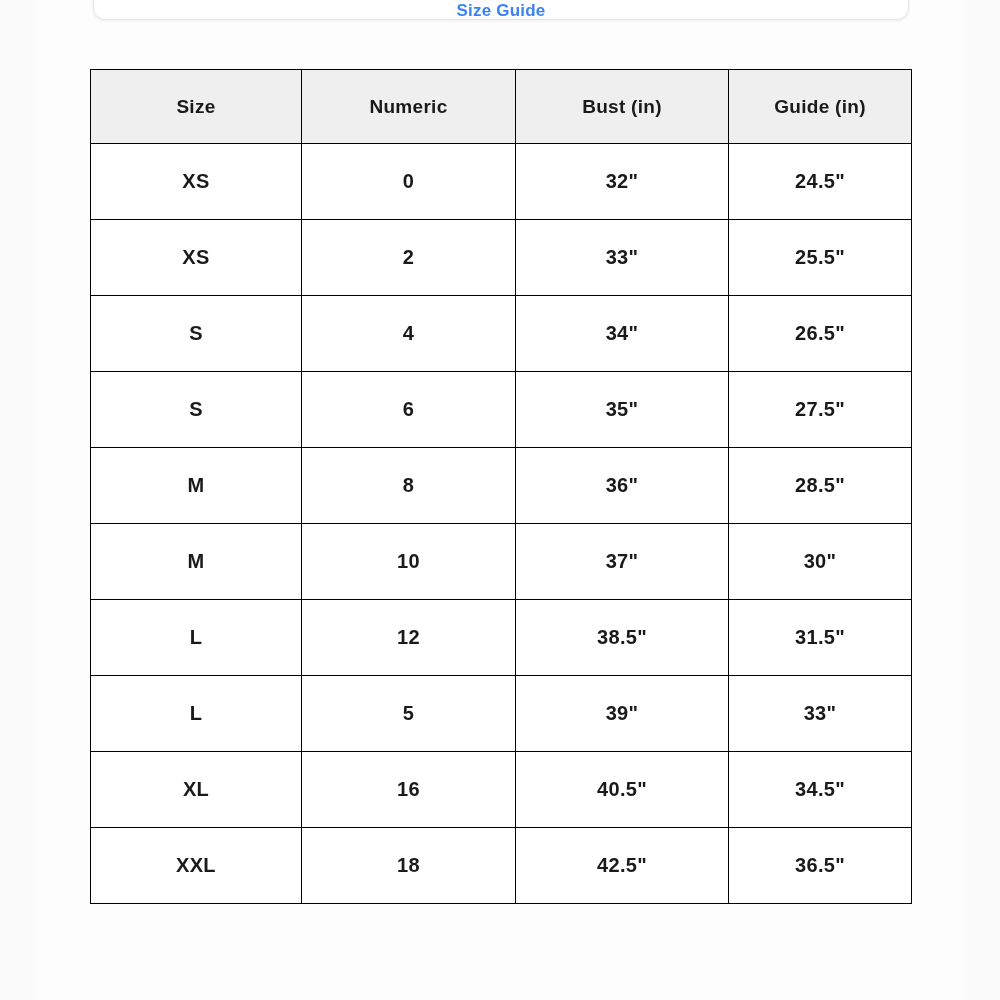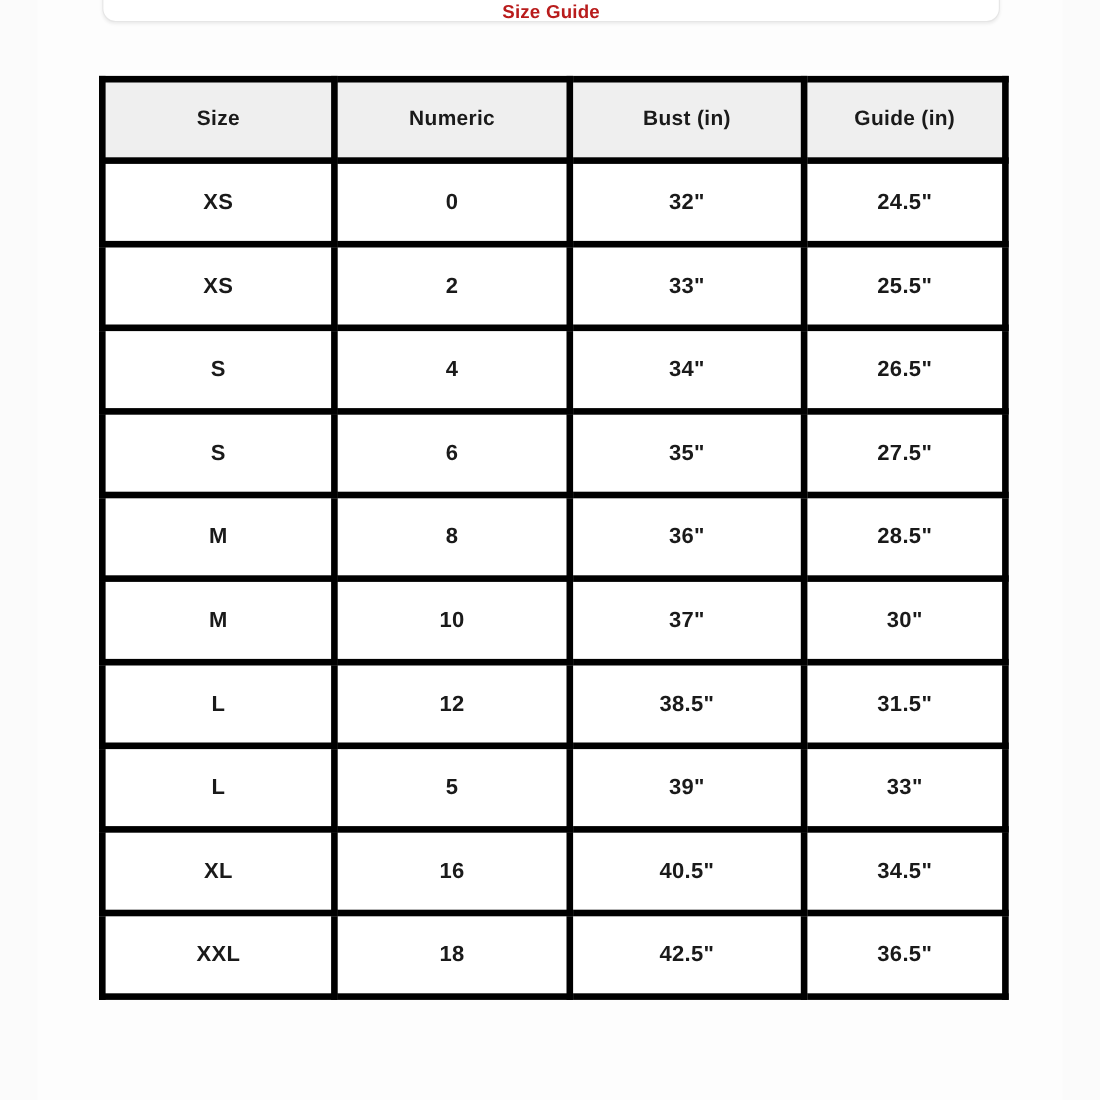--- a/index.html
+++ b/index.html
@@ -35,41 +35,41 @@
     border-radius:12px;
     box-shadow:0 1px 3px rgba(0,0,0,.07);
     overflow:hidden;
   }
   #top-card .card-text {
     position:absolute;
     left:0; right:0; bottom:-2px;
     text-align:center;
     font-size:17px;
     font-weight:700;
-    color:#b91c1c;
+    color:#3b82f6;
     letter-spacing:.2px;
     white-space:nowrap;
   }
 
   
   #size-table {
     position:absolute;
     left:90px; top:69px;
     width:821px;
     border-collapse:collapse;
     table-layout:fixed;
   }
   #size-table col.c-size    { width:211px; }
   #size-table col.c-numeric { width:214px; }
   #size-table col.c-bust    { width:213px; }
   #size-table col.c-waist   { width:183px; }
 
   #size-table th,
   #size-table td {
-    border:6px solid #000000;
+    border:1px solid #000000;
     text-align:center;
     vertical-align:middle;
     color:#1a1a1a;
     font-weight:700;
     letter-spacing:.3px;
     margin-top:20px;
   }
   #size-table thead th {
     height:74px;
     background:#efefef;

